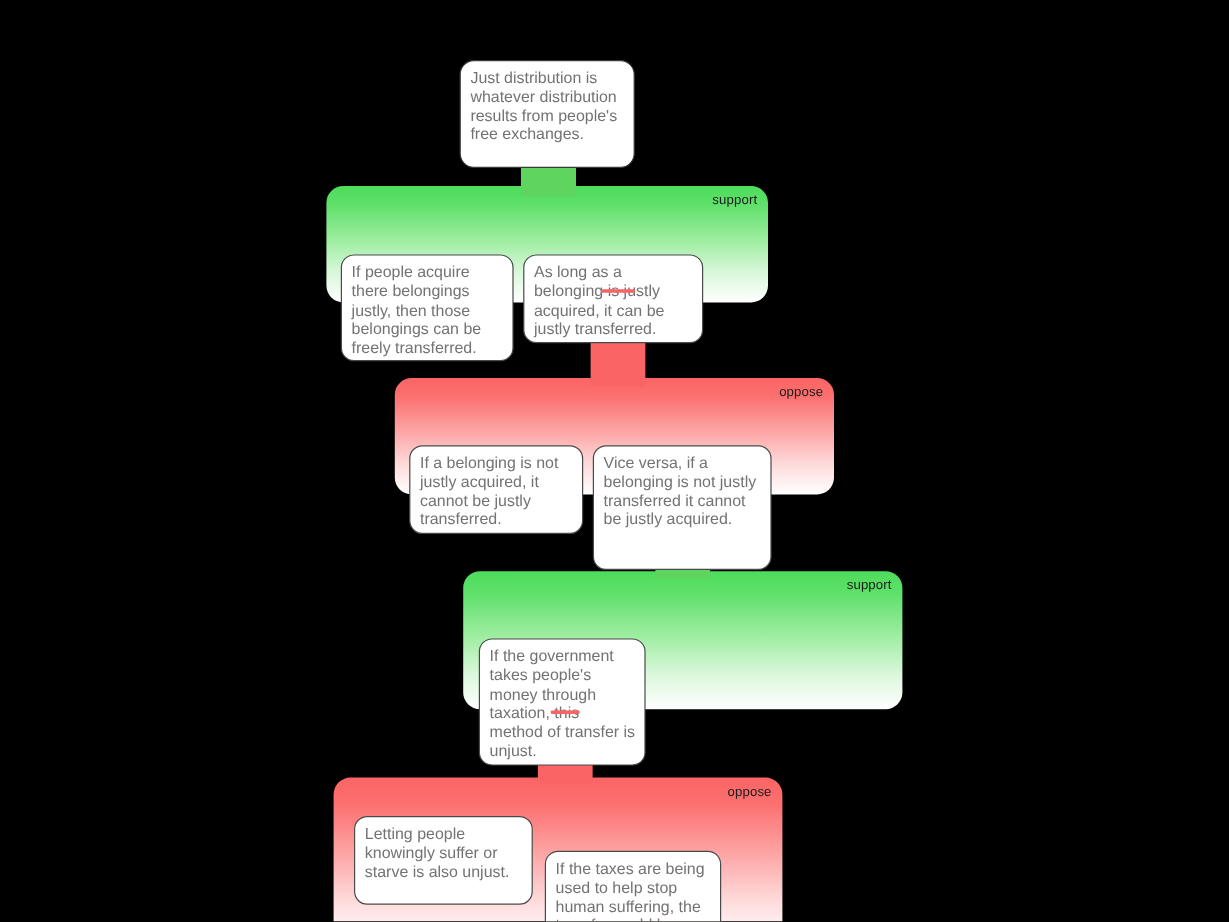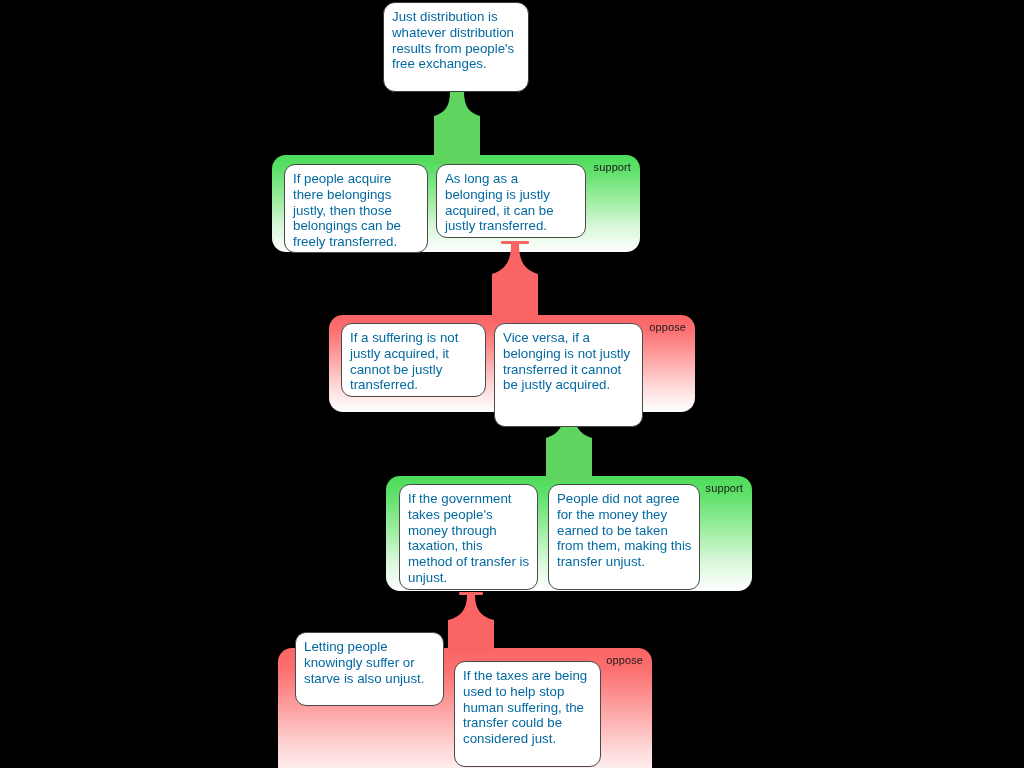--- a/index.html
+++ b/index.html
@@ -44,23 +44,24 @@
   
   .card {
     position: absolute;
     box-sizing: border-box;
     background: #ffffff;
     border: 1.3px solid #4a4a4a;
     border-radius: 11px;
     padding: 6px 7px 5px 8px;
     font-size: 13.3px;
     line-height: 15.8px;
-    color: #0369a1;
+    color: #737373;
     z-index: 4;
     overflow: hidden;
+    margin-top: 48px;
   }
   .card.root {
     border-color: #3a3a3a;
     border-radius: 12px;
   }
 
   
   .conn {
     position: absolute;
     z-index: 3;
@@ -96,34 +97,33 @@
   <div class="stub" style="left:501px; top:241px; width:28px; height:3px; background:#fb6464;"></div>
   <div class="conn" style="left:492px; top:244px; width:46px; height:78px;">
     <svg width="46" height="78" viewBox="0 0 46 78" xmlns="http://www.w3.org/2000/svg">
       <path d="M19 0 H27 C27 18 33 26 46 30 V78 H0 V30 C13 26 19 18 19 0 Z" fill="#fb6464"></path>
     </svg>
   </div>
 
   <div class="band oppose" style="left:329px; top:315px; width:366px; height:97px;">
     <span class="band-label">oppose</span>
   </div>
-  <div class="card" style="left:341px; top:323px; width:145px; height:74px;">If a suffering is not justly acquired, it cannot be justly transferred.</div>
+  <div class="card" style="left:341px; top:323px; width:145px; height:74px;">If a belonging is not justly acquired, it cannot be justly transferred.</div>
   <div class="card" style="left:494px; top:323px; width:149px; height:104px;">Vice versa, if a belonging is not justly transferred it cannot be justly acquired.</div>
 
   <div class="conn" style="left:546px; top:410px; width:46px; height:72px;">
     <svg width="46" height="72" viewBox="0 0 46 72" xmlns="http://www.w3.org/2000/svg">
       <path d="M18 0 H28 C28 16 33 24 46 28 V72 H0 V28 C13 24 18 16 18 0 Z" fill="#5fd45f"></path>
     </svg>
   </div>
 
   <div class="band support" style="left:386px; top:476px; width:366px; height:115px;">
     <span class="band-label">support</span>
   </div>
   <div class="card" style="left:399px; top:484px; width:139px; height:106px;">If the government takes people's money through taxation, this method of transfer is unjust.</div>
-  <div class="card" style="left:548px; top:484px; width:152px; height:106px;">People did not agree for the money they earned to be taken from them, making this transfer unjust.</div>
 
   <div class="stub" style="left:459px; top:592px; width:24px; height:3px; background:#fb6464;"></div>
   <div class="conn" style="left:448px; top:595px; width:46px; height:58px;">
     <svg width="46" height="58" viewBox="0 0 46 58" xmlns="http://www.w3.org/2000/svg">
       <path d="M19 0 H27 C27 14 33 22 46 25 V58 H0 V25 C13 22 19 14 19 0 Z" fill="#fb6464"></path>
     </svg>
   </div>
 
   <div class="band oppose" style="left:278px; top:648px; width:374px; height:138px;">
     <span class="band-label">oppose</span>

